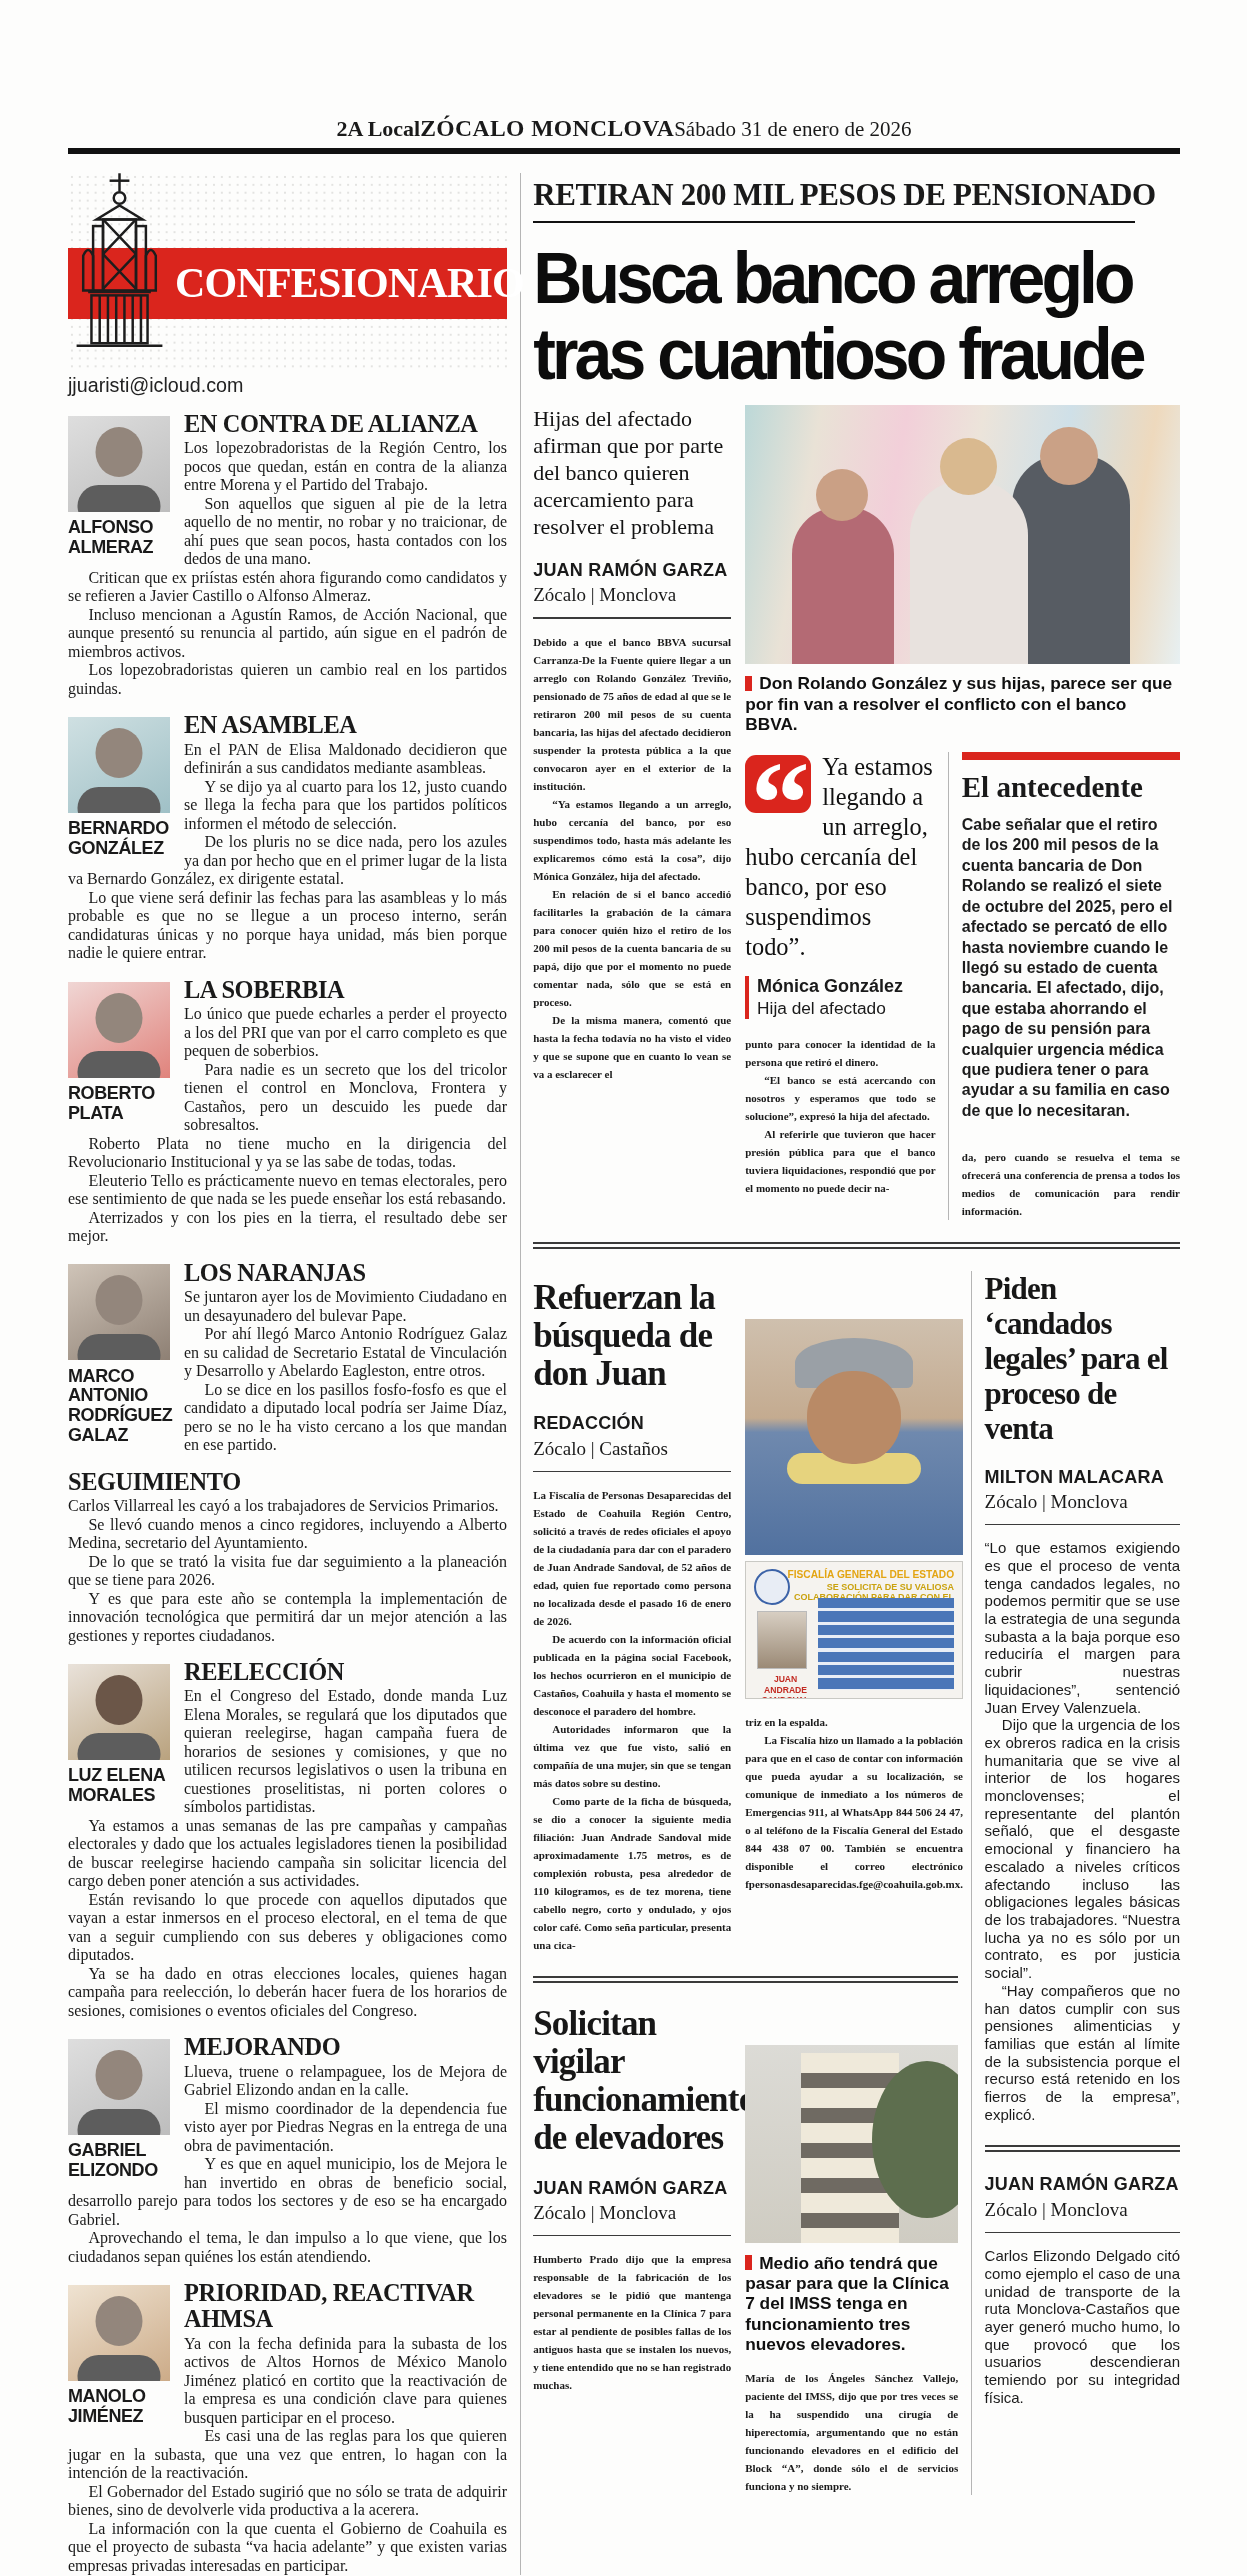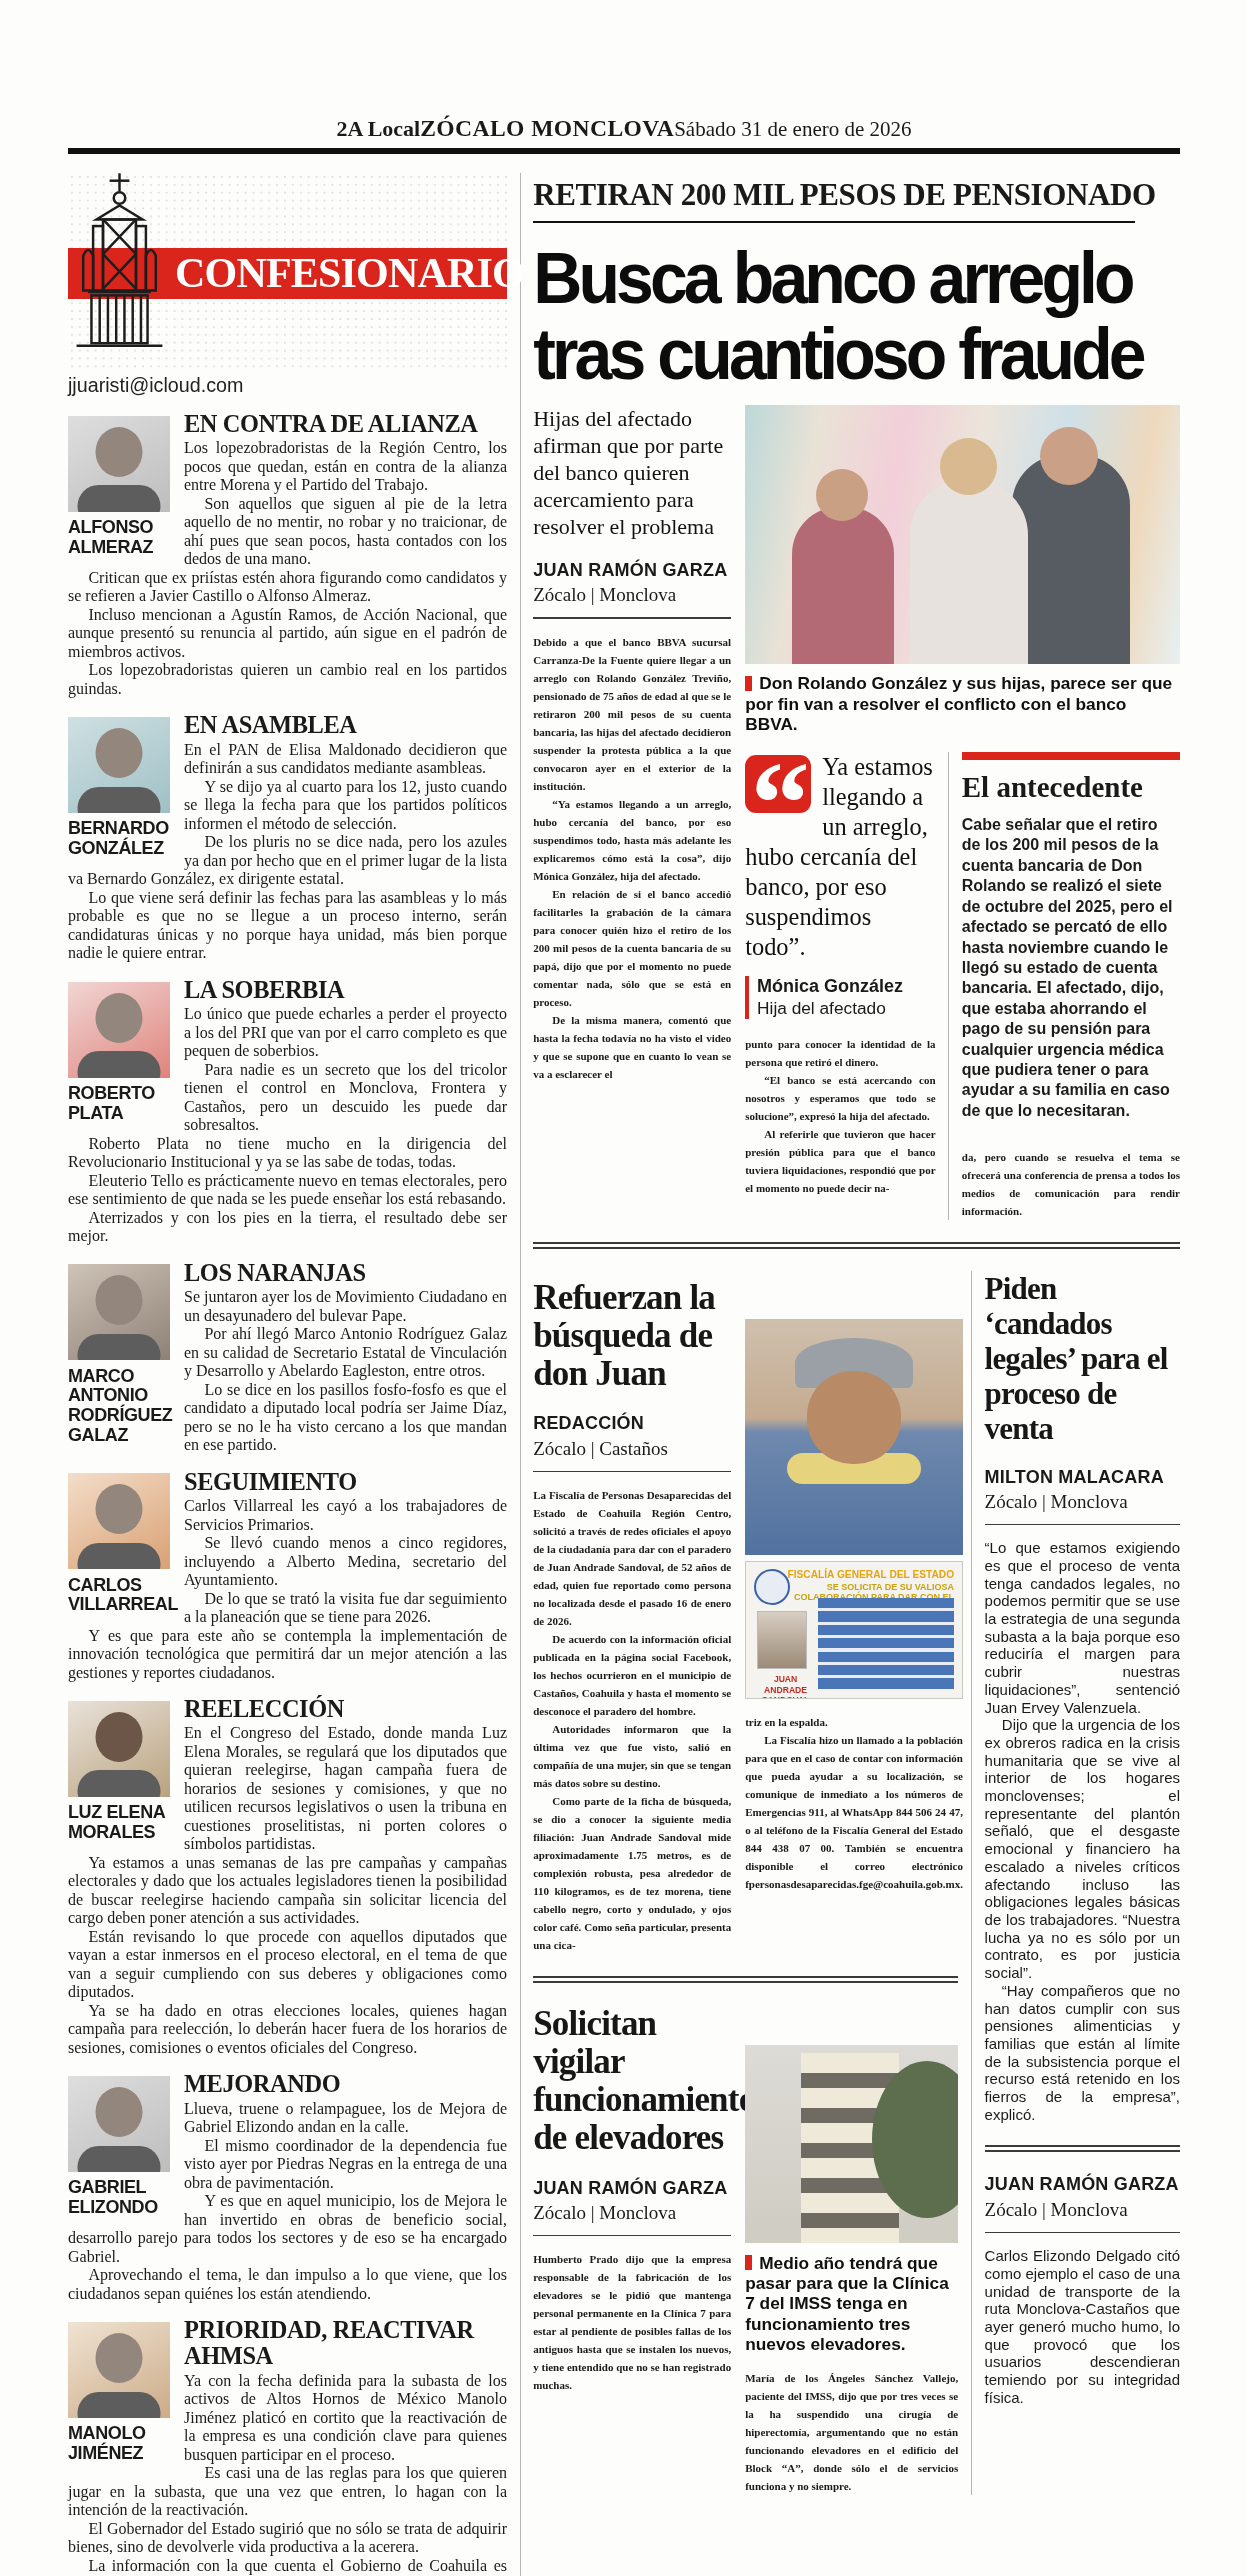--- a/index.html
+++ b/index.html
@@ -22,21 +22,21 @@
   .h-date  { font: 21px "Liberation Serif", serif; }
   .header-rule { height: 5.5px; background: #111; margin-top: 6.3px; }
 
   .content { display: flex; margin-top: 19px; }
 
   
   .left-col { width: 439px; flex: none; }
   .logo-wrap { position: relative; height: 195px;
     background-image: radial-gradient(#e3e3e1 0.9px, transparent 1px);
     background-size: 7.9px 7.9px; }
-  .logo-banner { position: absolute; left: 0; right: 0; top: 75px; height: 51px;
+  .logo-banner { position: absolute; left: 0; right: 0; top: 75px; height: 71px;
     background: var(--red); display: flex; align-items: center; }
   .logo-banner span { font: bold 42px/1 "Liberation Serif", serif; color: #fff; margin-left: 107px; letter-spacing: -0.8px; }
   .tower { position: absolute; left: 1.6px; top: -3.1px; width: 99px; height: 193px; }
   .logo-email { font: 19.7px "Liberation Sans", sans-serif; color: #222; margin: 6.3px 0 1.6px; }
 
   .c-section { margin-top: 14px; }
   .c-section::after { content: ""; display: block; clear: both; }
   .c-photo-wrap { float: left; width: 105px; margin: 4.7px 11px 1.6px 0; }
   .headshot { width: 102px; height: 96px; position: relative; overflow: hidden;
     background: linear-gradient(150deg, #dedede, #bdbdbd); }
@@ -256,25 +256,20 @@
         </div>
         <h3 class="c-heading">LOS NARANJAS</h3>
         <div class="c-text">
             <p>Se juntaron ayer los de Movimiento Ciudadano en un desayunadero del bulevar Pape.</p>
             <p>Por ahí llegó Marco Antonio Rodríguez Galaz en su calidad de Secretario Estatal de Vinculación y Desarrollo y Abelardo Eagleston, entre otros.</p>
             <p>Lo se dice en los pasillos fosfo-fosfo es que el candidato a diputado local podría ser Jaime Díaz, pero se no le ha visto cercano a los que mandan en ese partido.</p>
           </div>
       </section>
 
       <section class="c-section">
-        <div class="c-photo-wrap">
-          <div class="headshot t5"></div>
-          <div class="c-name">CARLOS
-VILLARREAL</div>
-        </div>
         <h3 class="c-heading">SEGUIMIENTO</h3>
         <div class="c-text">
             <p>Carlos Villarreal les cayó a los trabajadores de Servicios Primarios.</p>
             <p>Se llevó cuando menos a cinco regidores, incluyendo a Alberto Medina, secretario del Ayuntamiento.</p>
             <p>De lo que se trató la visita fue dar seguimiento a la planeación que se tiene para 2026.</p>
             <p>Y es que para este año se contempla la implementación de innovación tecnológica que permitirá dar un mejor atención a las gestiones y reportes ciudadanos.</p>
           </div>
       </section>
 
       <section class="c-section">

